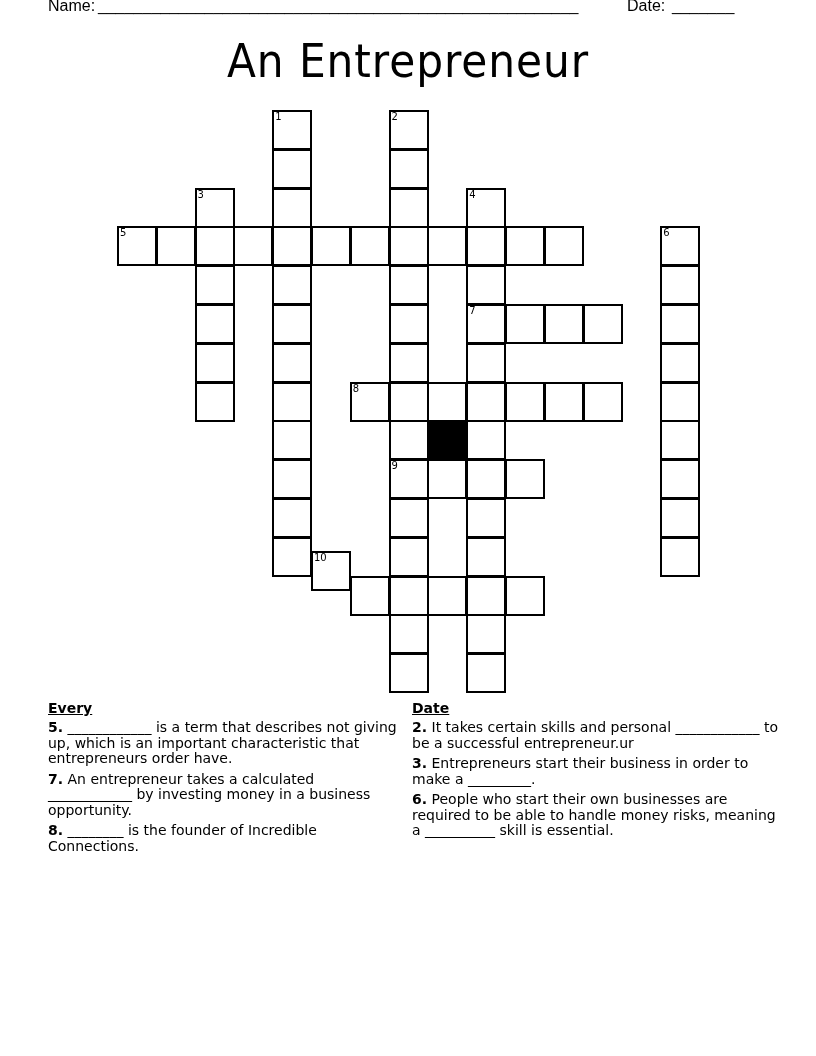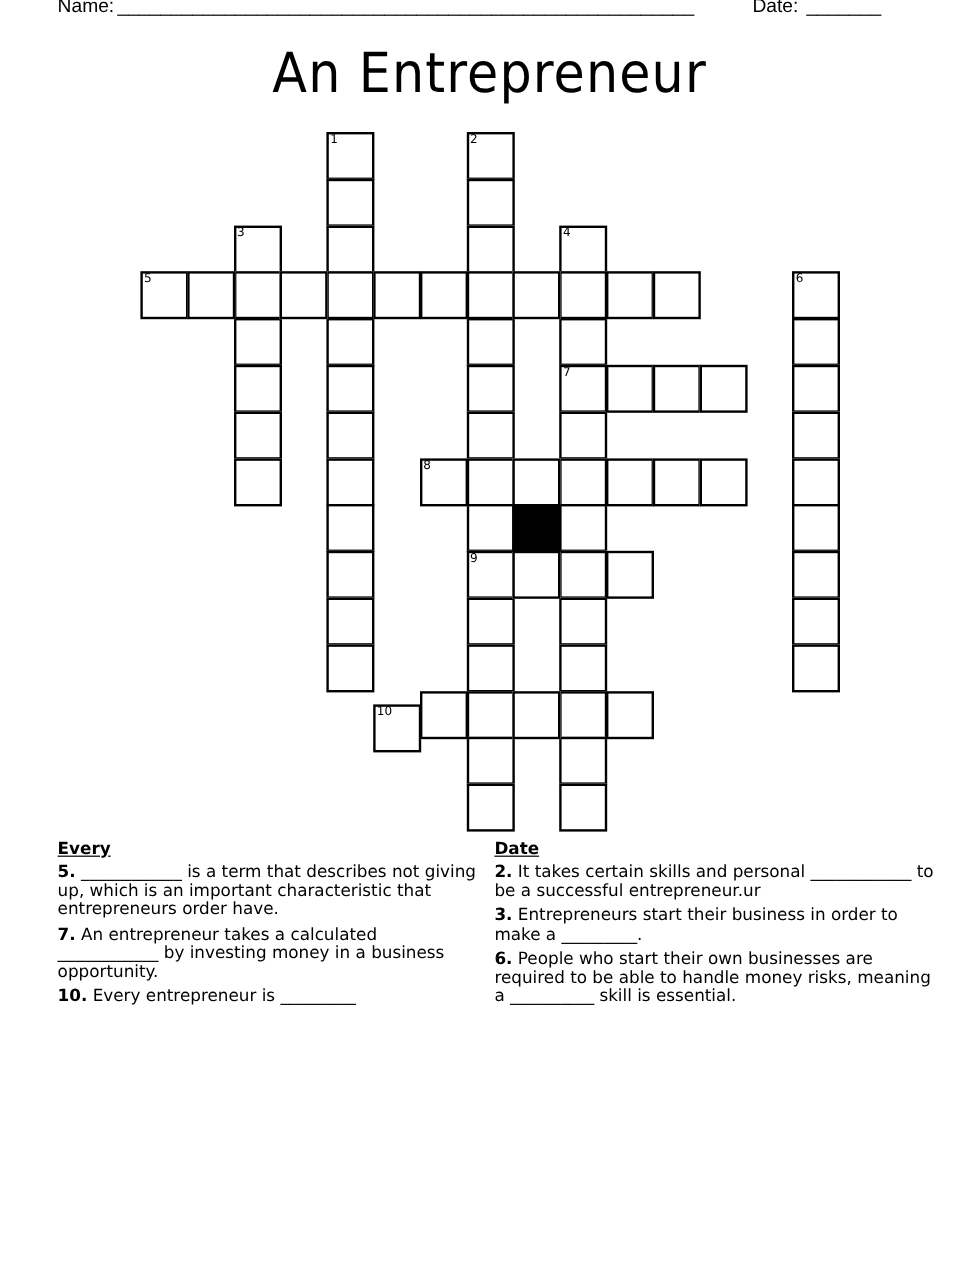--- a/index.html
+++ b/index.html
@@ -131,34 +131,34 @@
     <div class="cell" style="left: 582.6px; top: 304px;"></div>
     <div class="cell" style="left: 349.8px; top: 381.6px;">
       <span class="num">8</span>
     </div>
     <div class="cell" style="left: 427.4px; top: 381.6px;"></div>
     <div class="cell" style="left: 505px; top: 381.6px;"></div>
     <div class="cell" style="left: 543.8px; top: 381.6px;"></div>
     <div class="cell" style="left: 582.6px; top: 381.6px;"></div>
     <div class="cell" style="left: 427.4px; top: 459.2px;"></div>
     <div class="cell" style="left: 505px; top: 459.2px;"></div>
-    <div class="cell" style="left: 311px; top: 587px;">
+    <div class="cell" style="left: 311px; top: 551px;">
       <span class="num">10</span>
     </div>
     <div class="cell" style="left: 349.8px; top: 575.6px;"></div>
     <div class="cell" style="left: 427.4px; top: 575.6px;"></div>
     <div class="cell" style="left: 505px; top: 575.6px;"></div>
     <div class="cell block" style="left: 427.4px; top: 420.4px;"></div>
   </div>
 
 <div class="clues across">
   <h3>Every</h3>
   <div class="clue"><span class="cnum">5.</span><span> ____________ is a term that describes not giving up, which is an important characteristic that entrepreneurs order have.</span></div>
   <div class="clue"><span class="cnum">7.</span><span> An entrepreneur takes a calculated ____________ by investing money in a business opportunity.</span></div>
-  <div class="clue"><span class="cnum">10.</span><span> Every entrepreneur is _________</span></div>
+  <div class="clue"><span class="cnum">8.</span><span> ________ is the founder of Incredible Connections.</span></div>
 </div>
 
 <div class="clues down">
   <h3>Date</h3>
   <div class="clue"><span class="cnum">2.</span><span> It takes certain skills and personal ____________ to be a successful entrepreneur.ur</span></div>
   <div class="clue"><span class="cnum">3.</span><span> Entrepreneurs start their business in order to make a _________.</span></div>
   <div class="clue"><span class="cnum">6.</span><span> People who start their own businesses are required to be able to handle money risks, meaning a __________ skill is essential.</span></div>
 </div>
 
 </body></html>

